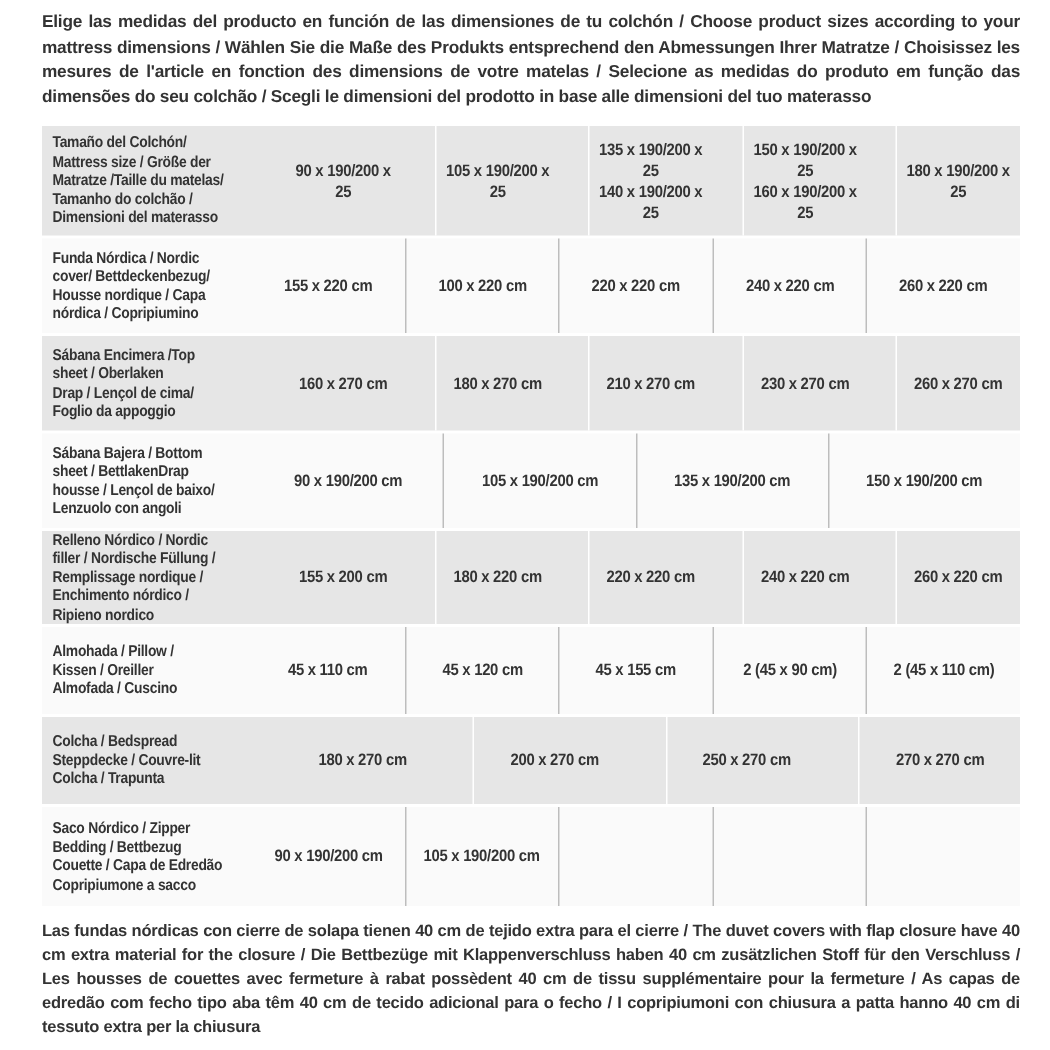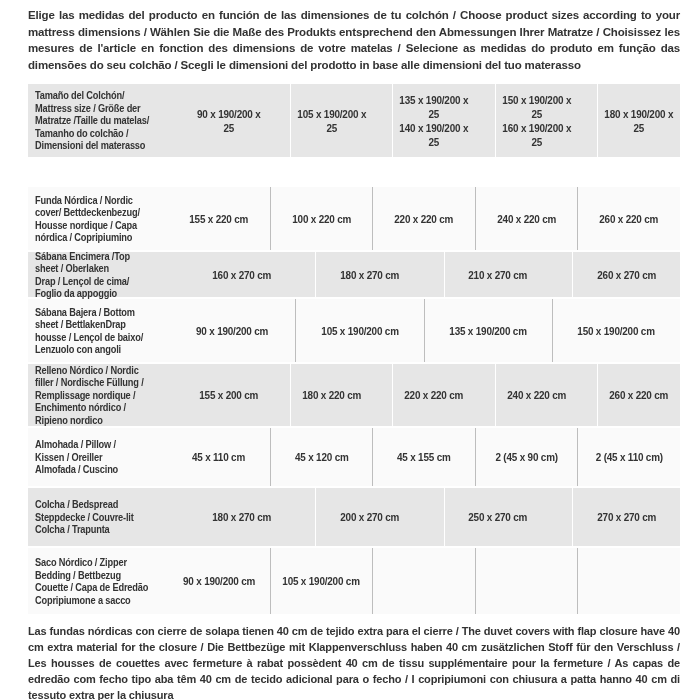--- a/index.html
+++ b/index.html
@@ -29,22 +29,22 @@
   }
   .size-table {
     display: flex;
     flex-direction: column;
     gap: 2px;
   }
   .row { display: flex; width: 100%; }
   .row.gray  { background: #e6e6e6; gap: 20px; }
   .row.light { background: #fafafa; }
   .r0 { height: 73px; }
-  .r1 { height: 63px; margin-top: 28px; }
-  .r2 { height: 45px; }
+  .r1 { height: 63px; }
+  .r2 { height: 63px; }
   .r3 { height: 63px; }
   .r4 { height: 62px; }
   .r5 { height: 58px; }
   .r6 { height: 58px; }
   .r7 { height: 66px; }
   .cell {
     display: flex;
     align-items: center;
     box-sizing: border-box;
   }
@@ -160,20 +160,23 @@
       <div class="cell val">
           <span class="cond">160 x 270 cm</span>
         </div>
       <div class="cell val">
           <span class="cond">180 x 270 cm</span>
         </div>
       <div class="cell val">
           <span class="cond">210 x 270 cm</span>
         </div>
       <div class="cell val">
+          <span class="cond">230 x 270 cm</span>
+        </div>
+      <div class="cell val">
           <span class="cond">260 x 270 cm</span>
         </div>
     </div>
 
     <div class="row light r3">
       <div class="cell label">
           <span class="cond">Sábana Bajera / Bottom
 sheet / BettlakenDrap
 housse / Lençol de baixo/
 Lenzuolo con angoli</span>

